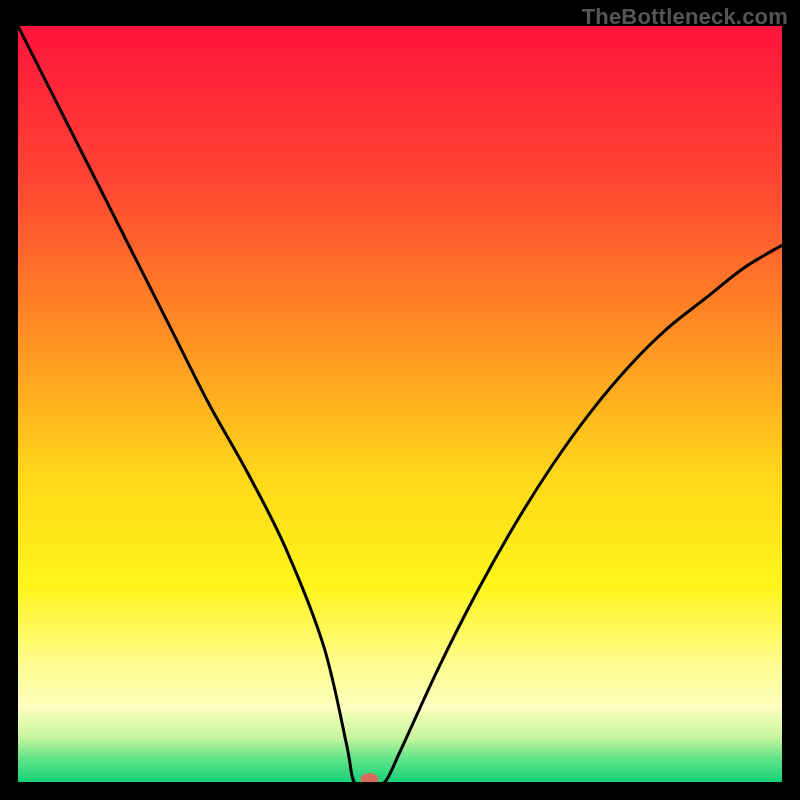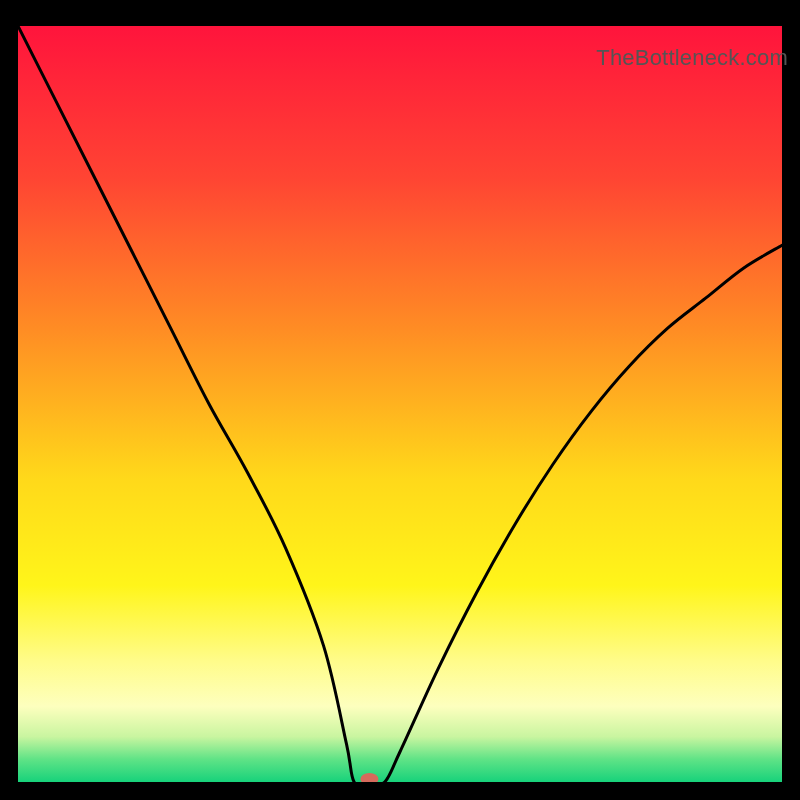--- a/index.html
+++ b/index.html
@@ -10,24 +10,23 @@
     background: #000;
     font-family: Arial, Helvetica, sans-serif;
     position: relative;
   }
   .watermark {
     position: absolute;
     top: 4px;
     right: 12px;
     color: #555;
     font-size: 22px;
-    font-weight: 400;
+    font-weight: 700;
     letter-spacing: 0.2px;
     z-index: 5;
-    margin-top: 41px;
   }
   .frame {
     position: absolute;
     left: 18px;
     top: 26px;
     width: 764px;
     height: 756px;
     background: #000;
   }
   svg {

